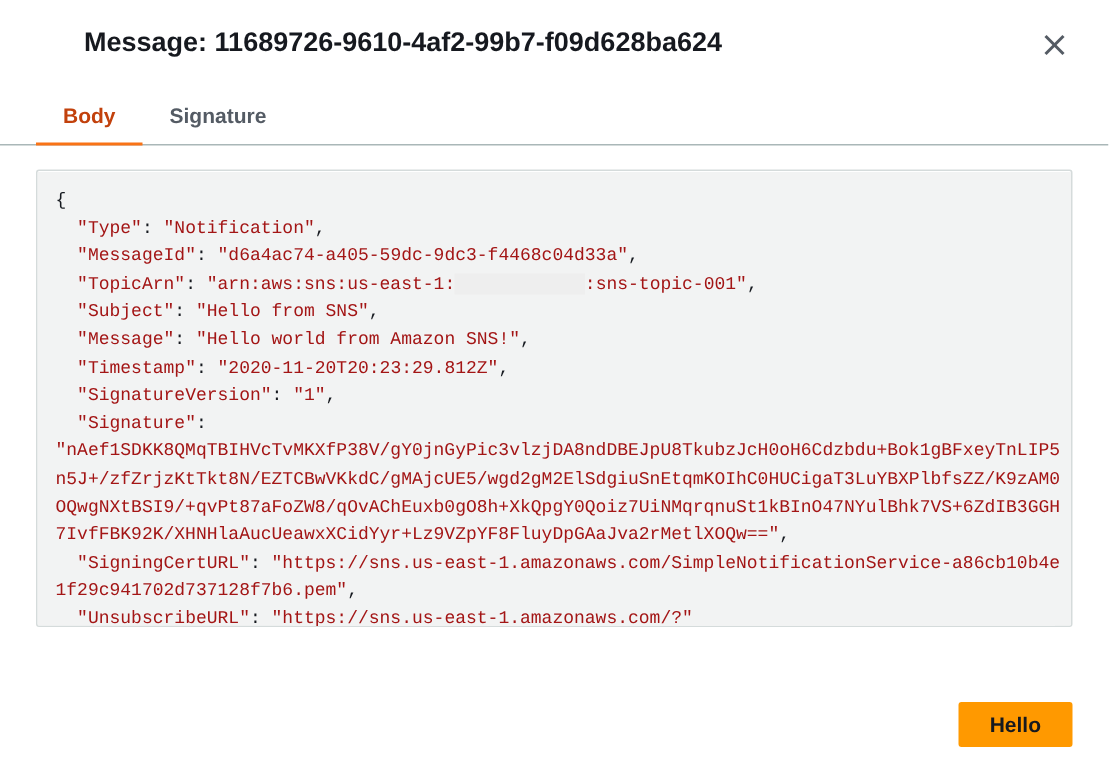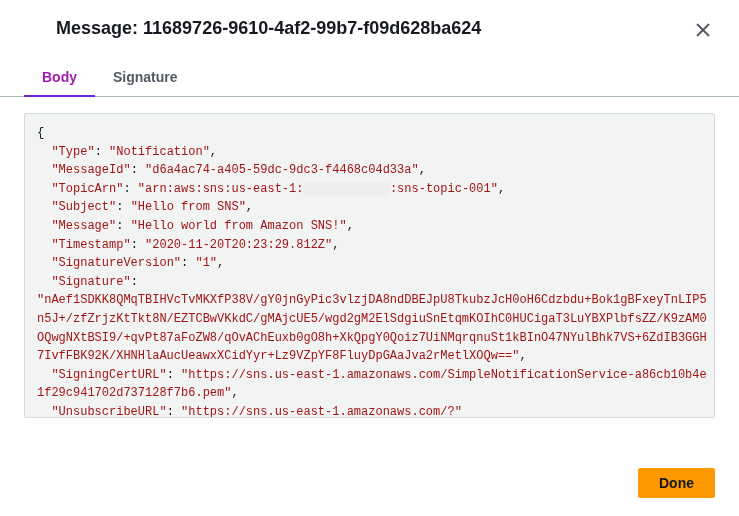--- a/index.html
+++ b/index.html
@@ -49,22 +49,22 @@
     .tab {
       padding: 10px 18px;
       font-size: 14px;
       font-weight: 700;
       color: #545b64;
       cursor: pointer;
       border-bottom: 2px solid transparent;
       margin-bottom: -1px;
     }
     .tab.active {
-      color: #a21caf;
-      border-bottom: 2px solid #6d28d9;
+      color: #c2410c;
+      border-bottom: 2px solid #f97316;
     }
     .tab-content {
       flex: 1;
       padding: 16px 24px 10px 24px;
       overflow: hidden;
       display: flex;
     }
     .code-block {
       flex: 1;
       background: #f2f3f3;
@@ -136,15 +136,15 @@
 <span class="punct">  </span><span class="jkey">"Message"</span><span class="punct">: </span><span class="jstr">"Hello world from Amazon SNS!"</span><span class="punct">,</span>
 <span class="punct">  </span><span class="jkey">"Timestamp"</span><span class="punct">: </span><span class="jstr">"2020-11-20T20:23:29.812Z"</span><span class="punct">,</span>
 <span class="punct">  </span><span class="jkey">"SignatureVersion"</span><span class="punct">: </span><span class="jstr">"1"</span><span class="punct">,</span>
 <span class="punct">  </span><span class="jkey">"Signature"</span><span class="punct">: </span><span class="punct"></span>
 <span class="jstr">"nAef1SDKK8QMqTBIHVcTvMKXfP38V/gY0jnGyPic3vlzjDA8ndDBEJpU8TkubzJcH0oH6Cdzbdu+Bok1gBFxeyTnLIP5n5J+/zfZrjzKtTkt8N/EZTCBwVKkdC/gMAjcUE5/wgd2gM2ElSdgiuSnEtqmKOIhC0HUCigaT3LuYBXPlbfsZZ/K9zAM0OQwgNXtBSI9/+qvPt87aFoZW8/qOvAChEuxb0gO8h+XkQpgY0Qoiz7UiNMqrqnuSt1kBInO47NYulBhk7VS+6ZdIB3GGH7IvfFBK92K/XHNHlaAucUeawxXCidYyr+Lz9VZpYF8FluyDpGAaJva2rMetlXOQw=="</span><span class="punct">,</span>
 <span class="punct">  </span><span class="jkey">"SigningCertURL"</span><span class="punct">: </span><span class="jstr">"https://sns.us-east-1.amazonaws.com/SimpleNotificationService-a86cb10b4e1f29c941702d737128f7b6.pem"</span><span class="punct">,</span>
 <span class="punct">  </span><span class="jkey">"UnsubscribeURL"</span><span class="punct">: </span><span class="jstr">"https://sns.us-east-1.amazonaws.com/?"</span></pre>
   </div>
 
   <div class="modal-footer">
-    <button class="btn-primary">Done</button>
+    <button class="btn-primary">Hello</button>
   </div>
 </div>
 
 </body></html>

